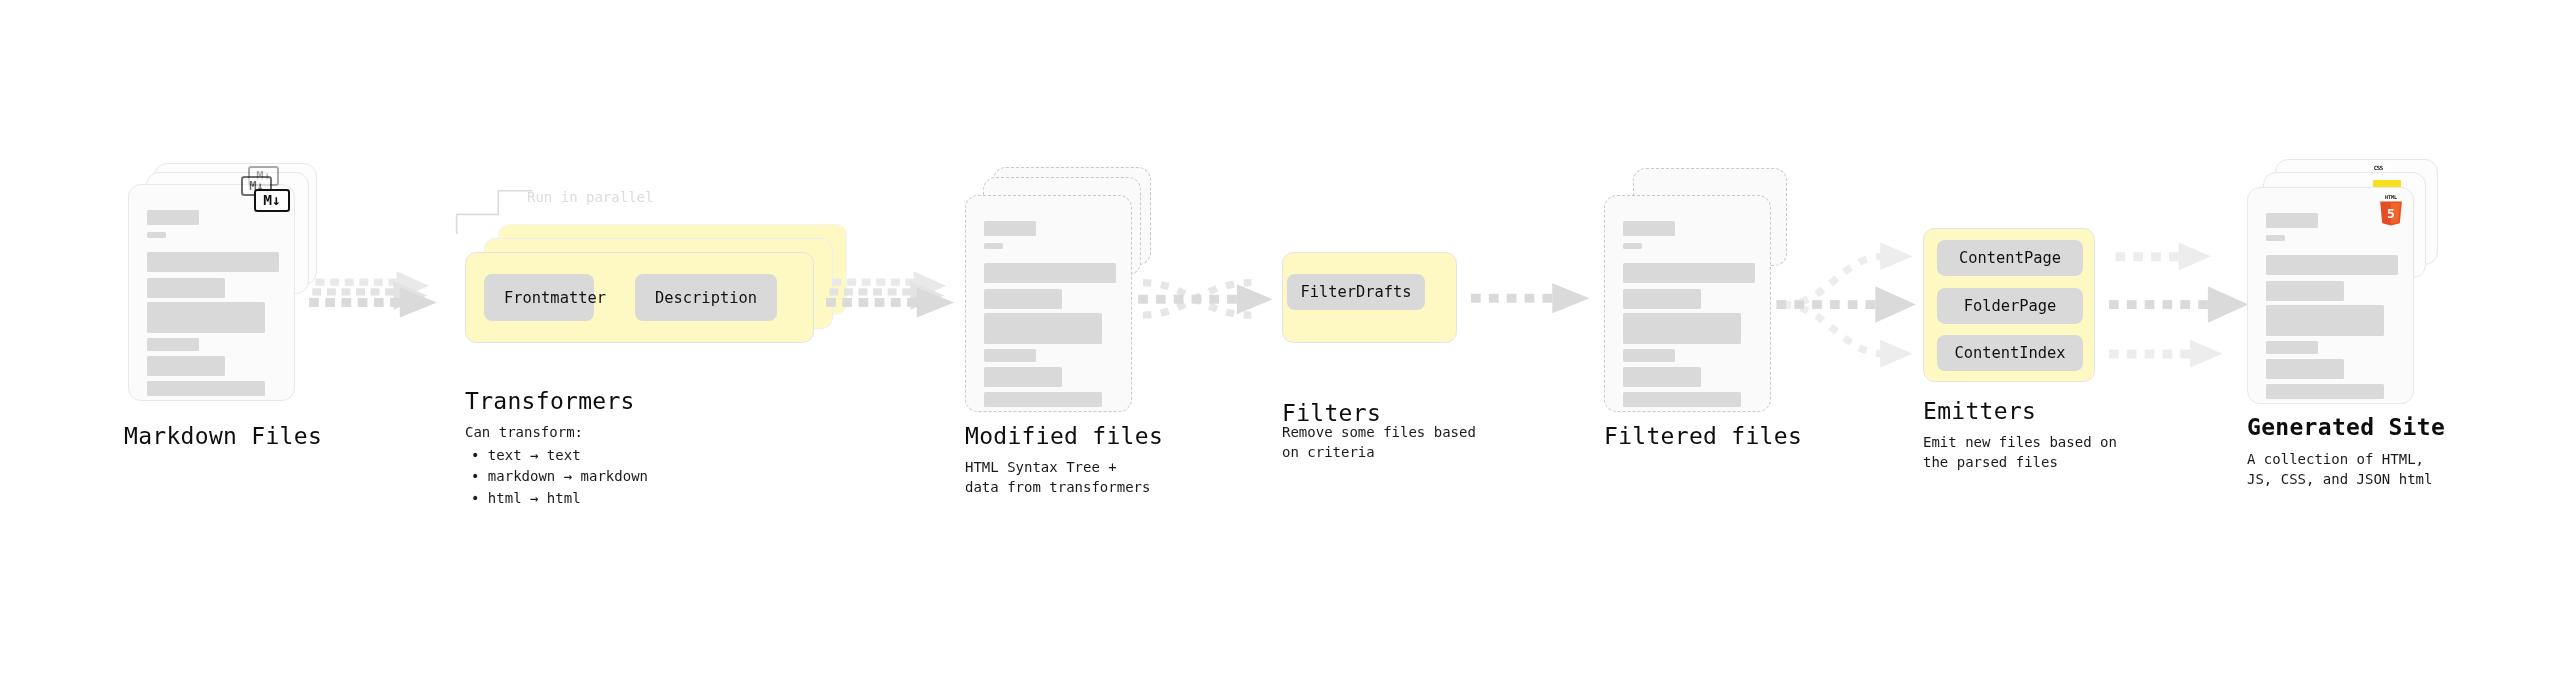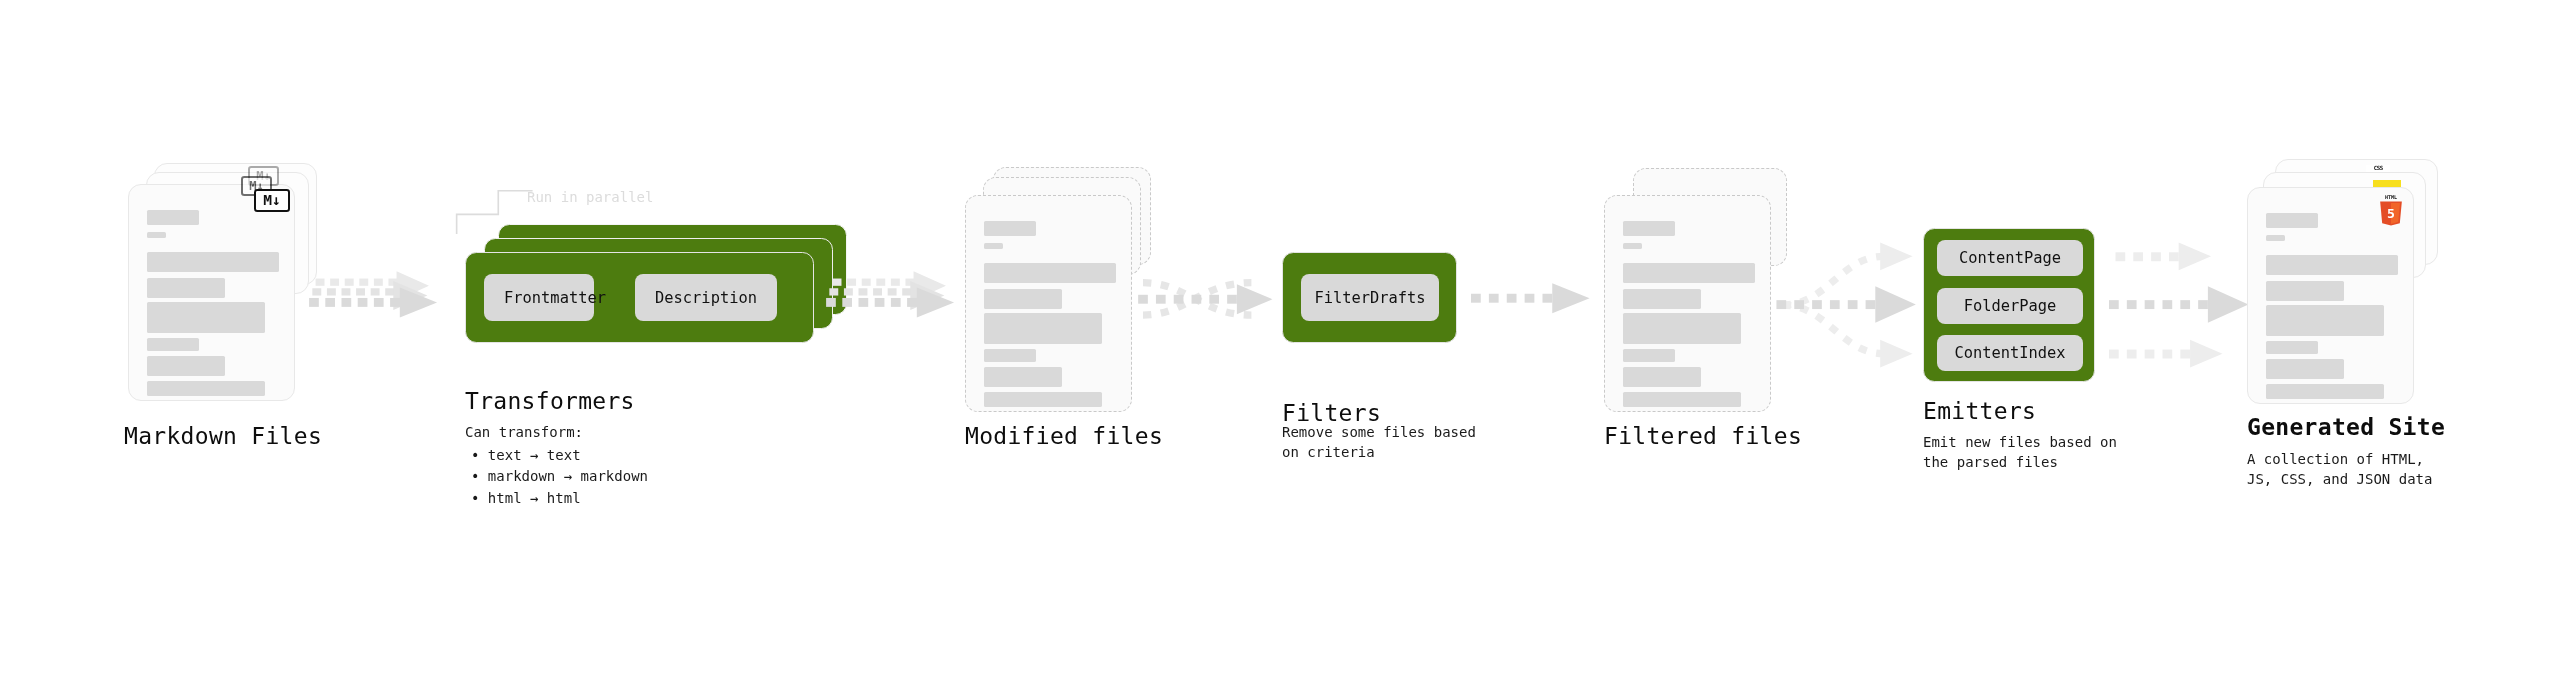--- a/index.html
+++ b/index.html
@@ -56,21 +56,21 @@
     white-space: pre;
   }
   .caption.list { line-height: 21px; }
 
   
   .gbox {
     position: absolute;
     box-sizing: border-box;
     border: 1.6px solid #e4e4e4;
     border-radius: 11.4px;
-    background: #4d7c0f;
+    background: #fef9c3;
   }
   .gbox.l2 { border-color: #efefef; }
   .gbox.l3 { border-color: #f4f4f4; }
 
   .pill {
     position: absolute;
     box-sizing: border-box;
     display: flex;
     align-items: center;
     justify-content: center;
@@ -248,39 +248,41 @@
       <div class="skel" style="left:18px; top:47px; width:18.7px; height:5.7px;"></div>
       <div class="skel" style="left:18px; top:67px; width:132px; height:20.3px;"></div>
       <div class="skel" style="left:18px; top:93px; width:78px; height:19.5px;"></div>
       <div class="skel" style="left:18px; top:117px; width:118px; height:31px;"></div>
       <div class="skel" style="left:18px; top:153px; width:52px; height:13px;"></div>
       <div class="skel" style="left:18px; top:171px; width:78px; height:19.5px;"></div>
       <div class="skel" style="left:18px; top:196px; width:118px; height:15.4px;"></div>
     </div>
   </div>
   <div class="title" style="left:965px; top:423px;">Modified files</div>
+  <div class="caption" style="left:965px; top:457px;">HTML Syntax Tree +
+data from transformers</div>
 
   <svg class="arrow-svg" style="left:1138px; top:260px;" width="154" height="89" viewBox="0 0 190 110">
     <g stroke="#e6e6e6" stroke-width="9" fill="none" stroke-dasharray="10 12" stroke-linecap="butt">
       <path d="M6 68 C 60 68, 78 28, 140 28"></path>
       <path d="M6 28 C 60 28, 78 68, 140 68"></path>
     </g>
     <g fill="#dadada">
       <rect x="0" y="43" width="12" height="11"></rect>
         <rect x="22" y="43" width="12" height="11"></rect>
       <rect x="44" y="43" width="12" height="11"></rect>
         <rect x="66" y="43" width="12" height="11"></rect>
       <rect x="88" y="43" width="12" height="11"></rect>
         <rect x="110" y="43" width="12" height="11"></rect>
       <path d="M122 30 L166 48.5 L122 67 Z"></path>
     </g>
   </svg>
 
   <div class="gbox" style="left:1282px; top:252px; width:175px; height:91px;">
-    <div class="pill" style="left:18px; top:21px; width:138px; height:47px;">FilterDrafts</div>
+    <div class="pill" style="left:4px; top:21px; width:138px; height:36px;">FilterDrafts</div>
   </div>
   <div class="title" style="left:1282px; top:400px;">Filters</div>
   <div class="caption" style="left:1282px; top:422px;">Remove some files based
 on criteria</div>
 
   <svg class="arrow-svg" style="left:1471px; top:283px;" width="130" height="41" viewBox="0 0 160 50">
     <g fill="#dadada">
       <rect x="0" y="13" width="12" height="11"></rect>
         <rect x="22" y="13" width="12" height="11"></rect>
       <rect x="44" y="13" width="12" height="11"></rect>
@@ -379,16 +381,16 @@
 
     <svg class="html5-badge" style="left:2377px; top:193px;" viewBox="0 0 34 42">
       <text x="17" y="7.5" font-family="'DejaVu Sans Mono',monospace" font-size="6.5" font-weight="bold" fill="#111" text-anchor="middle">HTML</text>
       <path d="M3 11 L5.6 39 L17 42 L28.4 39 L31 11 Z" fill="#e44d26"></path>
       <path d="M17 13 L17 40.2 L26.4 37.6 L28.6 13 Z" fill="#f16529"></path>
       <text x="17" y="32" font-family="'DejaVu Sans Mono',monospace" font-size="17" font-weight="bold" fill="#ffffff" text-anchor="middle">5</text>
     </svg>
   </div>
   <div class="title" style="left:2247px; top:414px;font-weight:bold;">Generated Site</div>
   <div class="caption" style="left:2247px; top:449px;">A collection of HTML,
-JS, CSS, and JSON data</div>
+JS, CSS, and JSON html</div>
 
 </div>
 
 
 </body></html>

